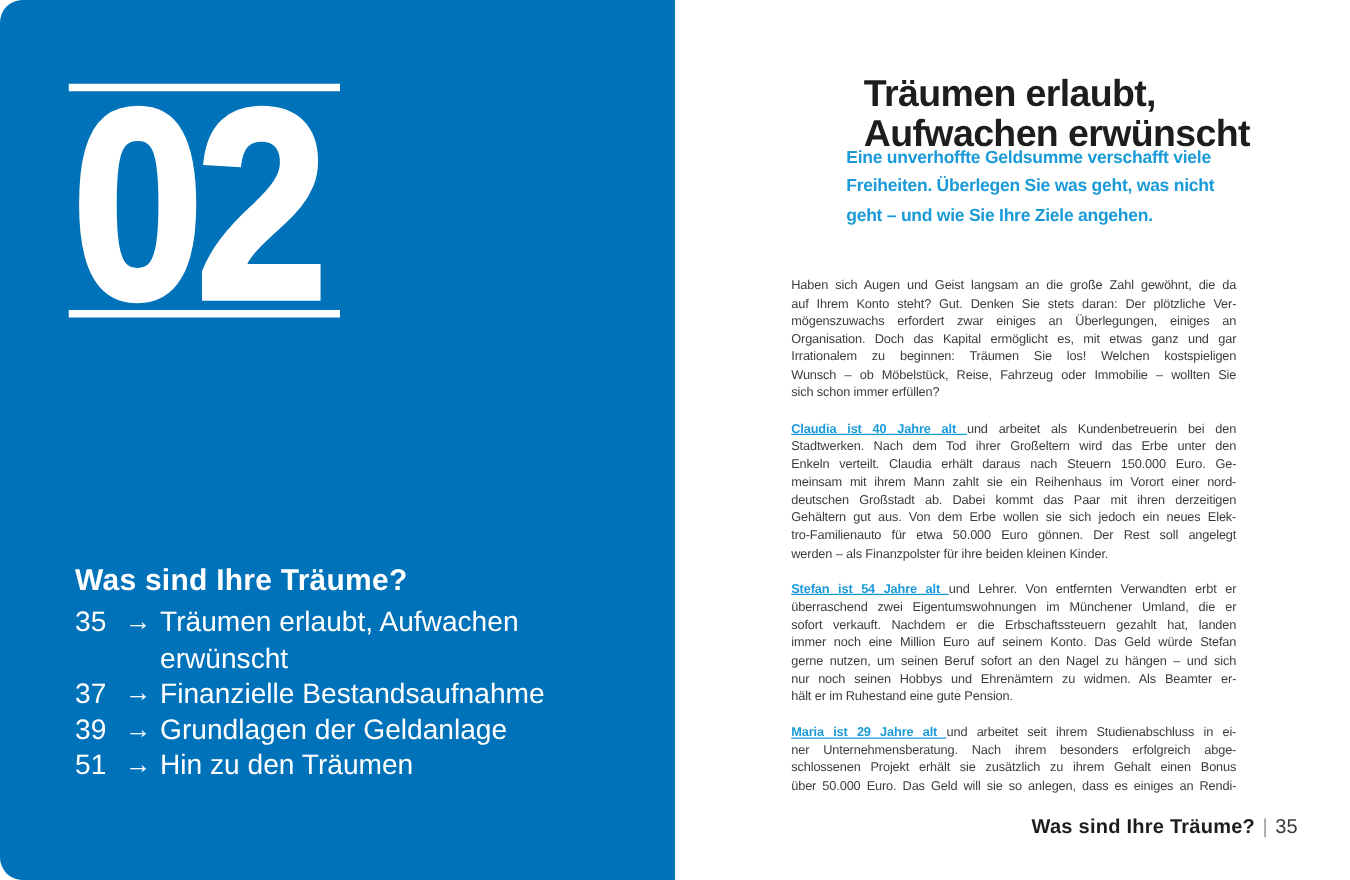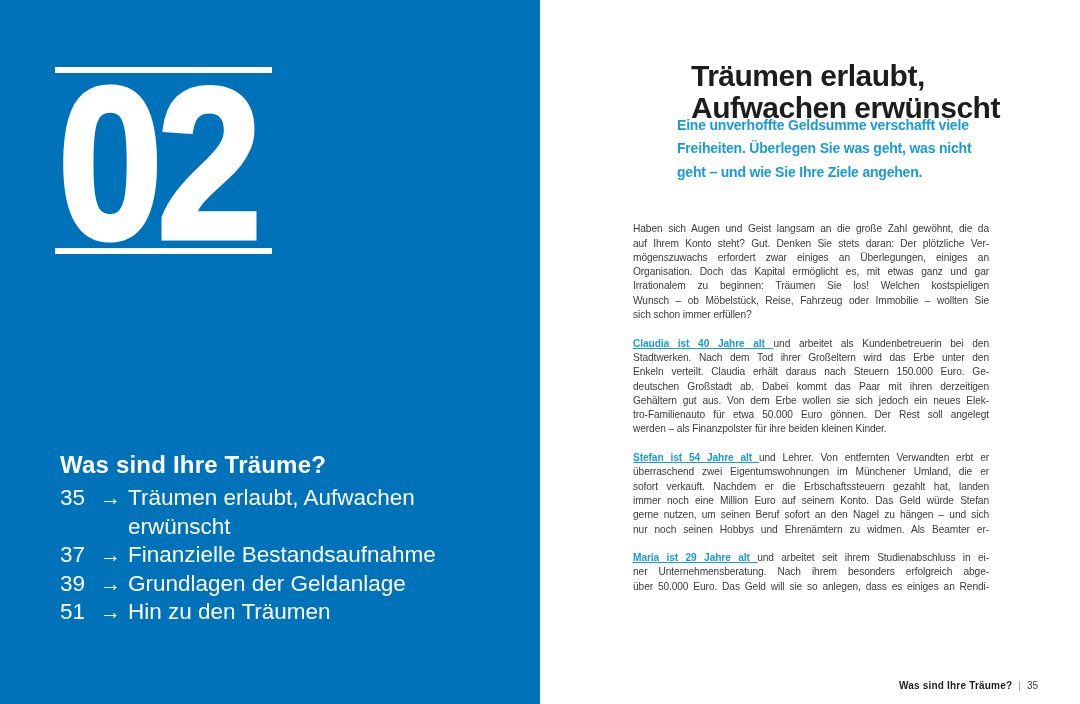--- a/index.html
+++ b/index.html
@@ -5,20 +5,21 @@
   html, body { margin: 0; padding: 0; background: #ffffff; }
   * { box-sizing: border-box; }
 
   #spread {
     position: relative;
     width: 1080px;
     height: 704px;
     overflow: hidden;
     background: #ffffff;
     font-family: "Liberation Sans", "DejaVu Sans", sans-serif;
+    border-radius: 18px;
   }
 
   
   .page-left {
     position: absolute;
     left: 0; top: 0;
     width: 540px; height: 704px;
     background: #0072b9;
   }
   .rule {
@@ -116,22 +117,22 @@
     text-align: justify;
     text-align-last: justify;
     white-space: normal;
   }
   .bl.last { text-align-last: left; }
   .lead { color: #1b9ad8; font-weight: 700; text-decoration: underline; }
 
   .page-footer {
     position: absolute;
     right: 42px;
-    top: 679px;
-    font-size: 10px;
+    top: 655px;
+    font-size: 16px;
     line-height: 13px;
     color: #1d1d1b;
     white-space: nowrap;
   }
   .f-chap { font-weight: 700; letter-spacing: 0.2px; }
   .f-sep { color: #9a9a9a; margin: 0 6px; font-weight: 400; }
   .f-num { font-weight: 400; color: #3c3c3b; }
 </style>
 </head>
 <body>
@@ -195,40 +196,43 @@
         <div class="bl">Irrationalem zu beginnen: Träumen Sie los! Welchen kostspieligen</div>
         <div class="bl">Wunsch – ob Möbelstück, Reise, Fahrzeug oder Immobilie – wollten Sie</div>
         <div class="bl last">sich schon immer erfüllen?</div>
       <p></p>
 
       <p>
         </p>
         <div class="bl"><span class="lead">Claudia ist 40 Jahre alt </span><span>und arbeitet als Kundenbetreuerin bei den</span></div>
         <div class="bl">Stadtwerken. Nach dem Tod ihrer Großeltern wird das Erbe unter den</div>
         <div class="bl">Enkeln verteilt. Claudia erhält daraus nach Steuern 150.000 Euro. Ge-</div>
+        <div class="bl">meinsam mit ihrem Mann zahlt sie ein Reihenhaus im Vorort einer nord-</div>
         <div class="bl">deutschen Großstadt ab. Dabei kommt das Paar mit ihren derzeitigen</div>
         <div class="bl">Gehältern gut aus. Von dem Erbe wollen sie sich jedoch ein neues Elek-</div>
         <div class="bl">tro-Familienauto für etwa 50.000 Euro gönnen. Der Rest soll angelegt</div>
         <div class="bl last">werden – als Finanzpolster für ihre beiden kleinen Kinder.</div>
       <p></p>
 
       <p>
         </p>
         <div class="bl"><span class="lead">Stefan ist 54 Jahre alt </span><span>und Lehrer. Von entfernten Verwandten erbt er</span></div>
         <div class="bl">überraschend zwei Eigentumswohnungen im Münchener Umland, die er</div>
         <div class="bl">sofort verkauft. Nachdem er die Erbschaftssteuern gezahlt hat, landen</div>
         <div class="bl">immer noch eine Million Euro auf seinem Konto. Das Geld würde Stefan</div>
         <div class="bl">gerne nutzen, um seinen Beruf sofort an den Nagel zu hängen – und sich</div>
         <div class="bl">nur noch seinen Hobbys und Ehrenämtern zu widmen. Als Beamter er-</div>
+        <div class="bl last">hält er im Ruhestand eine gute Pension.</div>
       <p></p>
 
       <p>
         </p>
         <div class="bl"><span class="lead">Maria ist 29 Jahre alt </span><span>und arbeitet seit ihrem Studienabschluss in ei-</span></div>
         <div class="bl">ner Unternehmensberatung. Nach ihrem besonders erfolgreich abge-</div>
+        <div class="bl">schlossenen Projekt erhält sie zusätzlich zu ihrem Gehalt einen Bonus</div>
         <div class="bl">über 50.000 Euro. Das Geld will sie so anlegen, dass es einiges an Rendi-</div>
       <p></p>
 
     </div>
 
     <footer class="page-footer">
       <span class="f-chap">Was sind Ihre Träume?</span><span class="f-sep">|</span><span class="f-num">35</span>
     </footer>
 
   </section>

